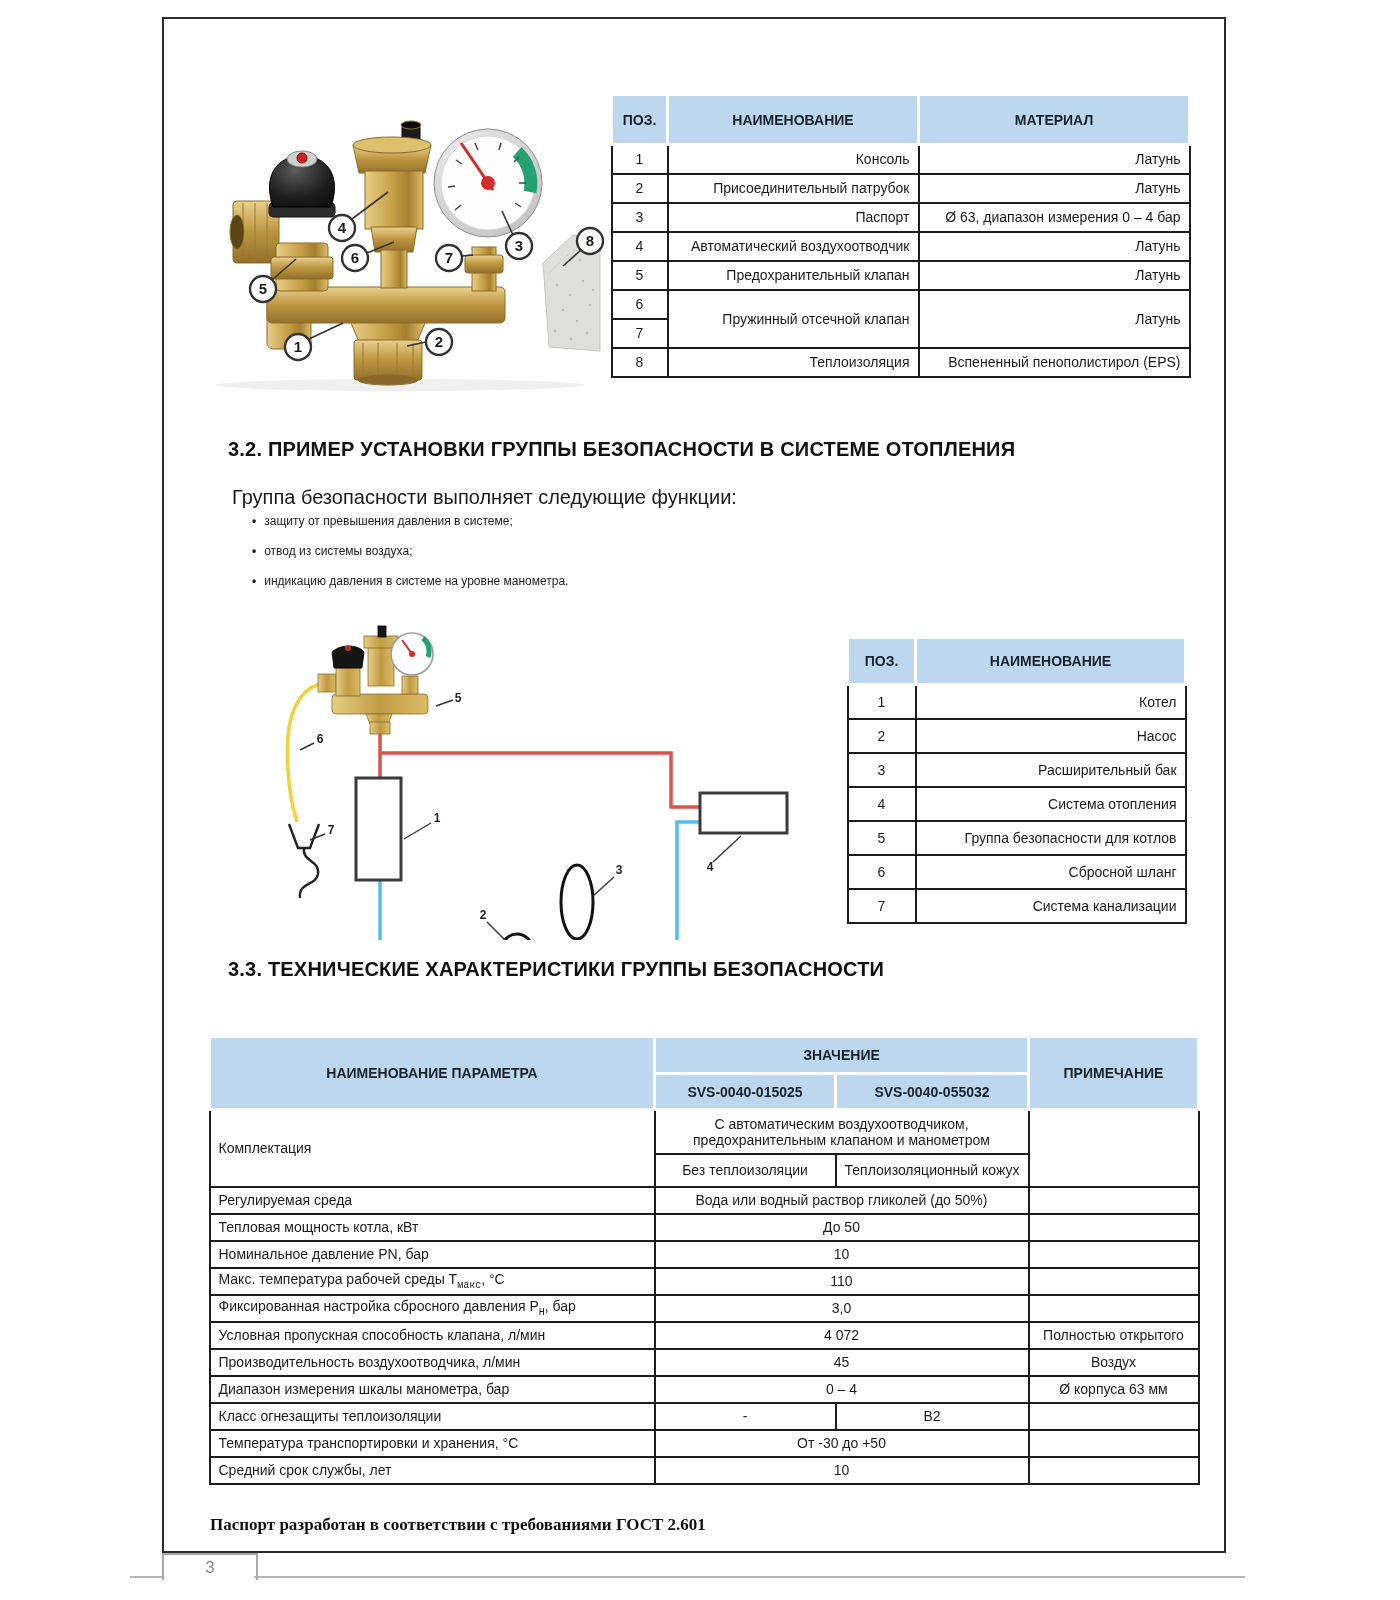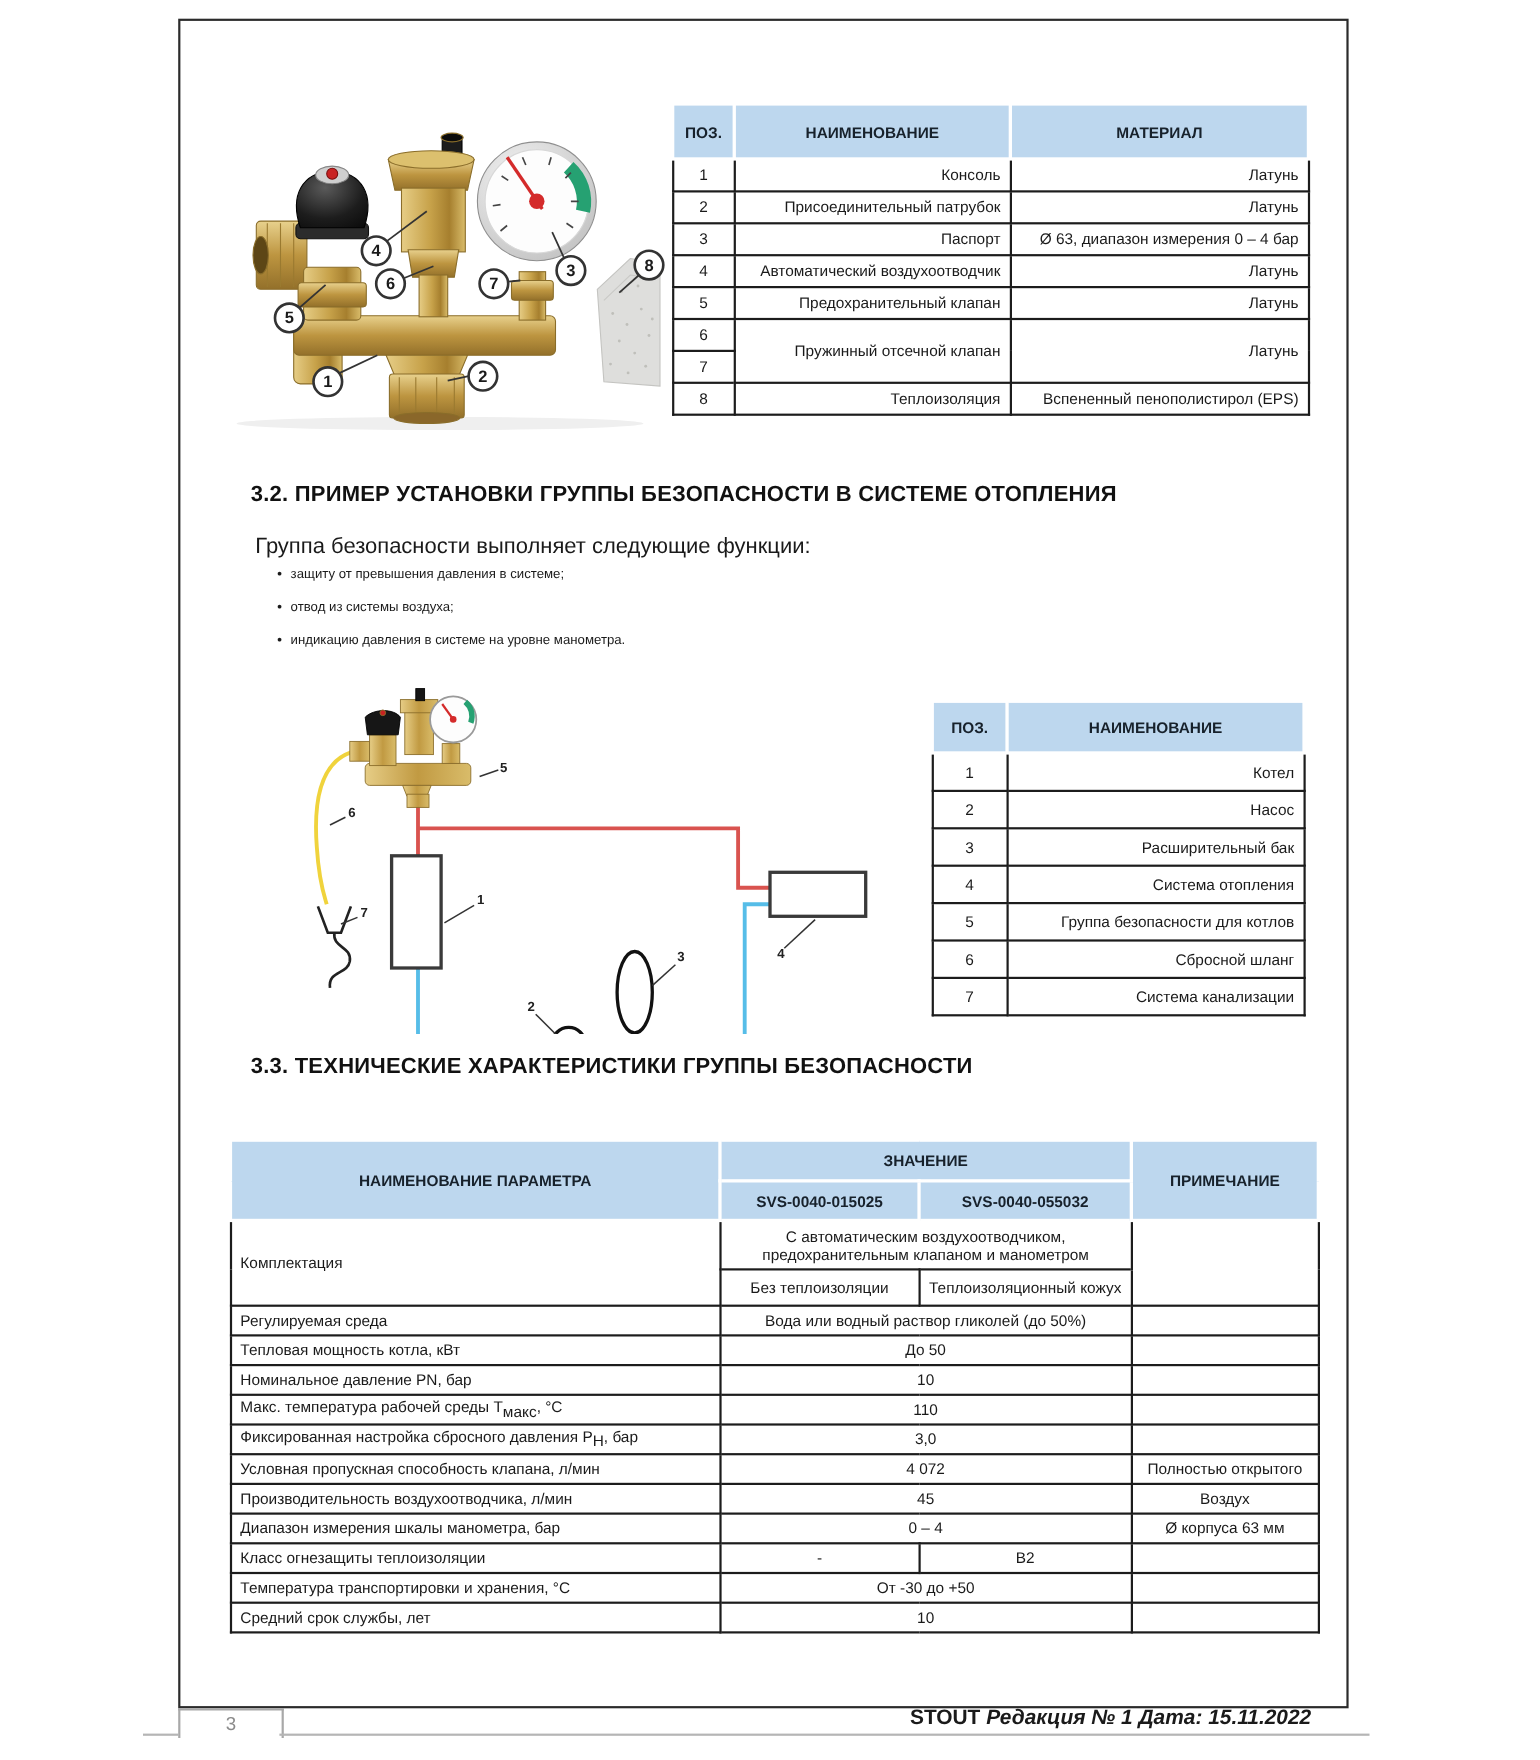--- a/index.html
+++ b/index.html
@@ -12,21 +12,21 @@
   
   table{border-collapse:collapse;table-layout:fixed;}
   th{background:#bdd7ee;border:3px solid #ffffff;font-weight:bold;font-size:14px;
      text-align:center;vertical-align:middle;padding:2px 4px;color:#17212b;}
   td{border:2px solid #1c1c1c;font-size:14px;vertical-align:middle;padding:2px 8px;background:#fff;}
   tbody tr:first-child td{border-top:3.5px solid #1c1c1c;}
   td.c-pos{text-align:center;}
   td.c-name{text-align:right;padding-left:12px;}
   td.c-param{text-align:left;padding-left:10px;}
   td.c-val,td.c-note{text-align:center;}
-  sub{font-size:14px;}
+  sub{font-size:10px;font-family:Liberation Mono, monospace;}
 
   .parts-table{position:absolute;left:610px;top:93px;width:578px;}
   .parts-table thead tr{height:50px;}
   .parts-table tbody tr{height:29px;}
 
   .legend-table{position:absolute;left:846px;top:636px;width:338px;}
   .legend-table thead tr{height:47px;}
   .legend-table tbody tr{height:34px;}
 
   .specs-table{position:absolute;left:208px;top:1035px;width:989px;}
@@ -451,22 +451,19 @@
           <td class="c-note"></td>
         </tr>
         <tr>
           <td class="c-param">Средний срок службы, лет</td>
           <td class="c-val" colspan="2">10</td>
           <td class="c-note"></td>
         </tr>
       </tbody>
   </table>
 
+  <div class="gost">Паспорт разработан в соответствии с требованиями ГОСТ 2.601</div>
   <div class="tab-stub"></div>
   <div class="page-tab">
     <span>3</span>
   </div>
   <div class="tab-line"></div>
-  <div class="footer-right">
-    <span class="brand">STOUT</span>
-    <span class="rev">Редакция № 1 Дата: 15.11.2022</span>
-  </div>
 </div>
 
 </body></html>

